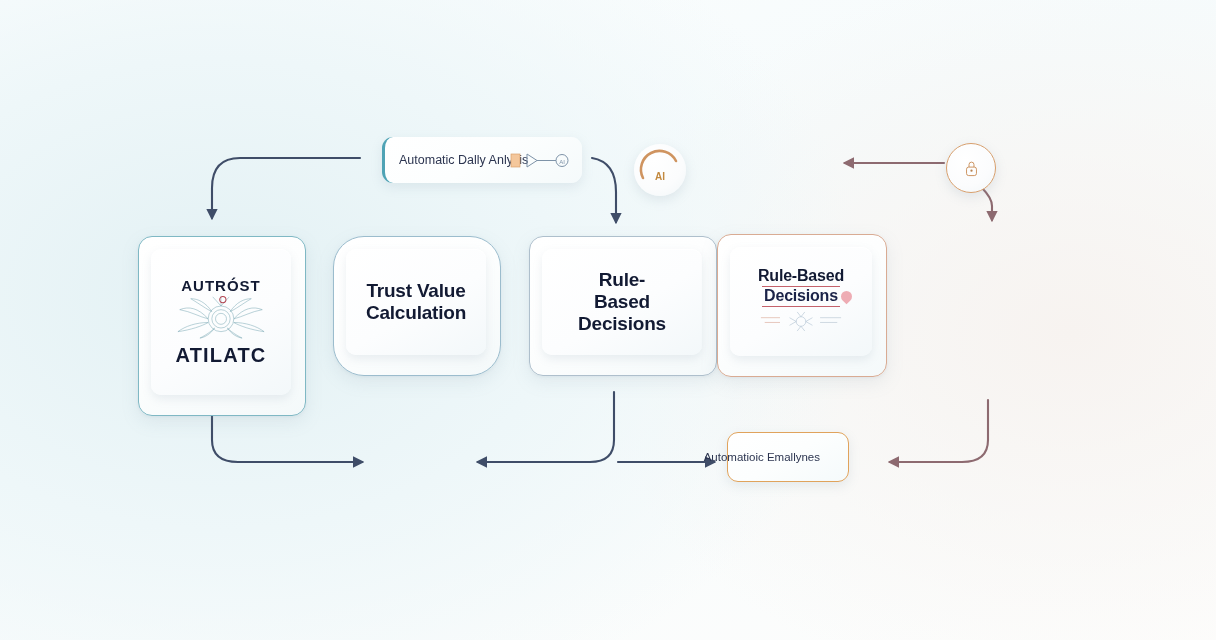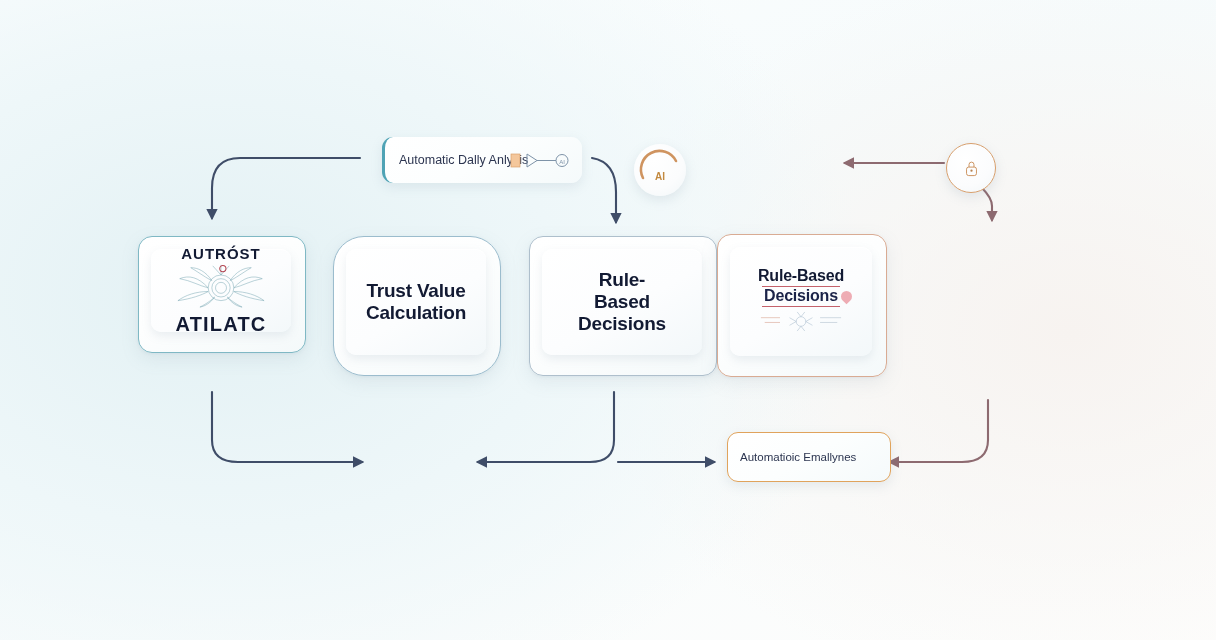--- a/index.html
+++ b/index.html
@@ -182,21 +182,21 @@
 
 
   <div class="round-badge" style="left:946px; top:143px; width:50px; height:50px; border:1.4px solid #d79f6d;">
     <svg viewBox="0 0 24 26" width="17" height="19">
       <rect x="5" y="11" width="14" height="12" rx="3" fill="none" stroke="#c98d56" stroke-width="1.3"></rect>
       <path d="M8.5 11 L8.5 7.5 A3.5 3.5 0 0 1 15.5 7.5 L15.5 11" fill="none" stroke="#c98d56" stroke-width="1.3"></path>
       <circle cx="12" cy="16" r="1.6" fill="#b8824f"></circle>
     </svg>
   </div>
 
-  <div class="card c-teal" style="left:138px; top:236px; width:168px; height:117px;">
+  <div class="card c-teal" style="left:138px; top:236px; width:168px; height:180px;">
     <div class="card-inner">
       <div class="card-title" style="font-size:15px; letter-spacing:1px;">AUTRÓST</div>
       <div style="margin:1px 0;">
         <svg viewBox="0 0 110 48" width="104" height="44">
           <g stroke="#5f97a6" stroke-width="0.55" fill="none" opacity="0.85">
             <circle cx="55" cy="26" r="6"></circle>
             <circle cx="55" cy="26" r="10"></circle>
             <circle cx="55" cy="26" r="14"></circle>
             <path d="M55 12 L46 2 M55 12 L64 2 M55 12 L55 1"></path>
             <path d="M41 26 C30 14 20 12 10 16 C22 18 32 24 41 26Z"></path>
@@ -253,17 +253,17 @@
             <line x1="68" y1="7" x2="90" y2="7"></line>
             <line x1="68" y1="12" x2="86" y2="12"></line>
           </g>
         </svg>
       </div>
     </div>
   </div>
 
 
 
-  <div class="pill pill-accent-amber" style="left:727px; top:432px; width:164px; height:50px; padding:0 12px; justify-content:flex-start;">
+  <div class="pill pill-accent-amber" style="left:727px; top:432px; width:122px; height:50px; padding:0 28px; justify-content:flex-end;">
     <span class="pill-text" style="font-size:11.5px;">Automatioic Emallynes</span>
   </div>
 
 </div>
 
 </body></html>

